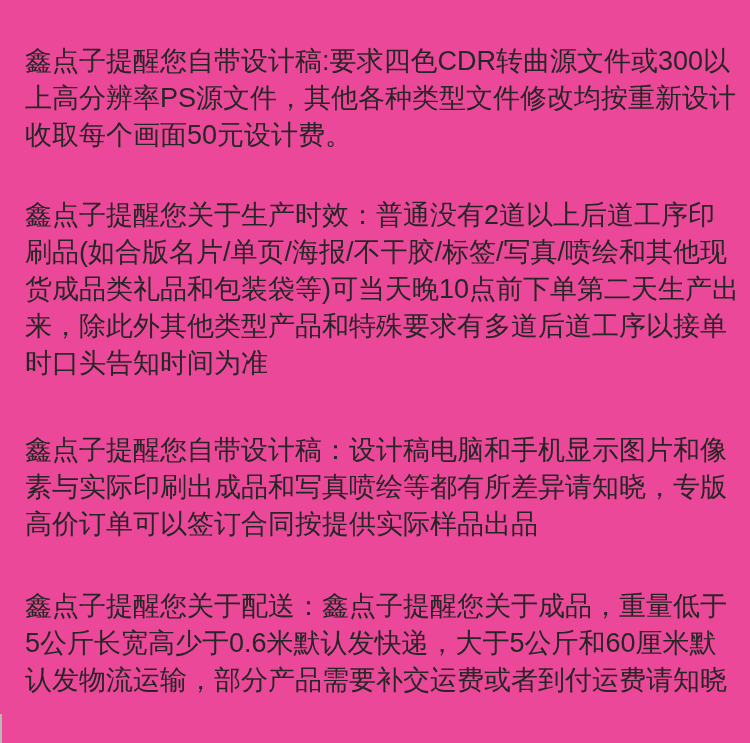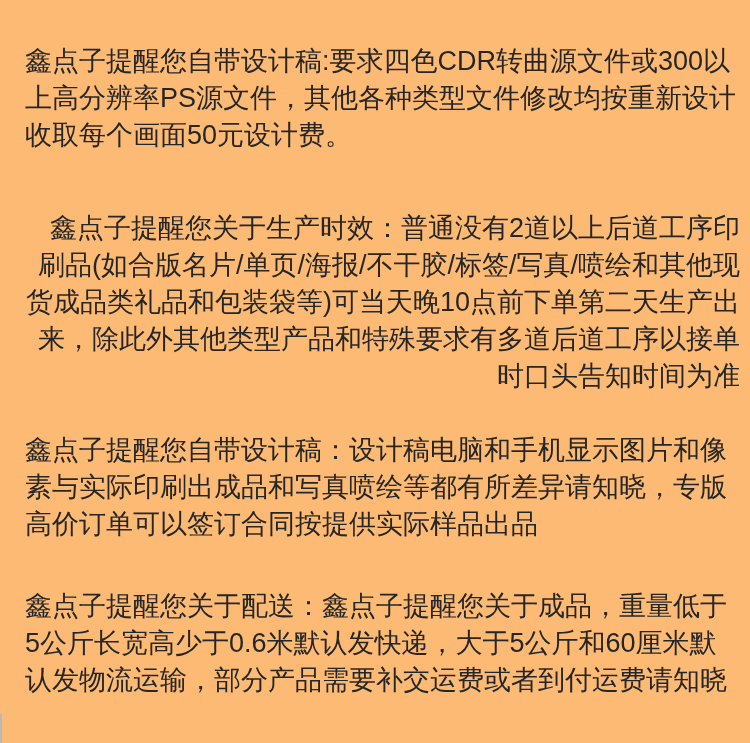--- a/index.html
+++ b/index.html
@@ -10,37 +10,37 @@
   body {
     width: 750px;
     height: 743px;
     position: relative;
     overflow: hidden;
     font-family: "Liberation Sans", sans-serif;
   }
   .notice-page {
     position: absolute;
     inset: 0;
-    background: #fdba74;
+    background: #ec4899;
   }
   .notice {
     position: absolute;
     left: 25px;
     width: 715px;
     margin: 0;
     font-size: 27px;
     line-height: 37px;
     font-weight: 500;
     color: #262626;
     letter-spacing: 0px;
     text-align: left;
     word-break: break-all;
   }
   .notice-1 { top: 43px; }
-  .notice-2 { top: 210px; text-align: right; }
+  .notice-2 { top: 197px; }
   .notice-3 { top: 432px; }
   .notice-4 { top: 588px; }
   .edge-mark {
     position: absolute;
     left: 0;
     top: 714px;
     width: 2px;
     height: 29px;
     background: #b9b9b9;
   }

